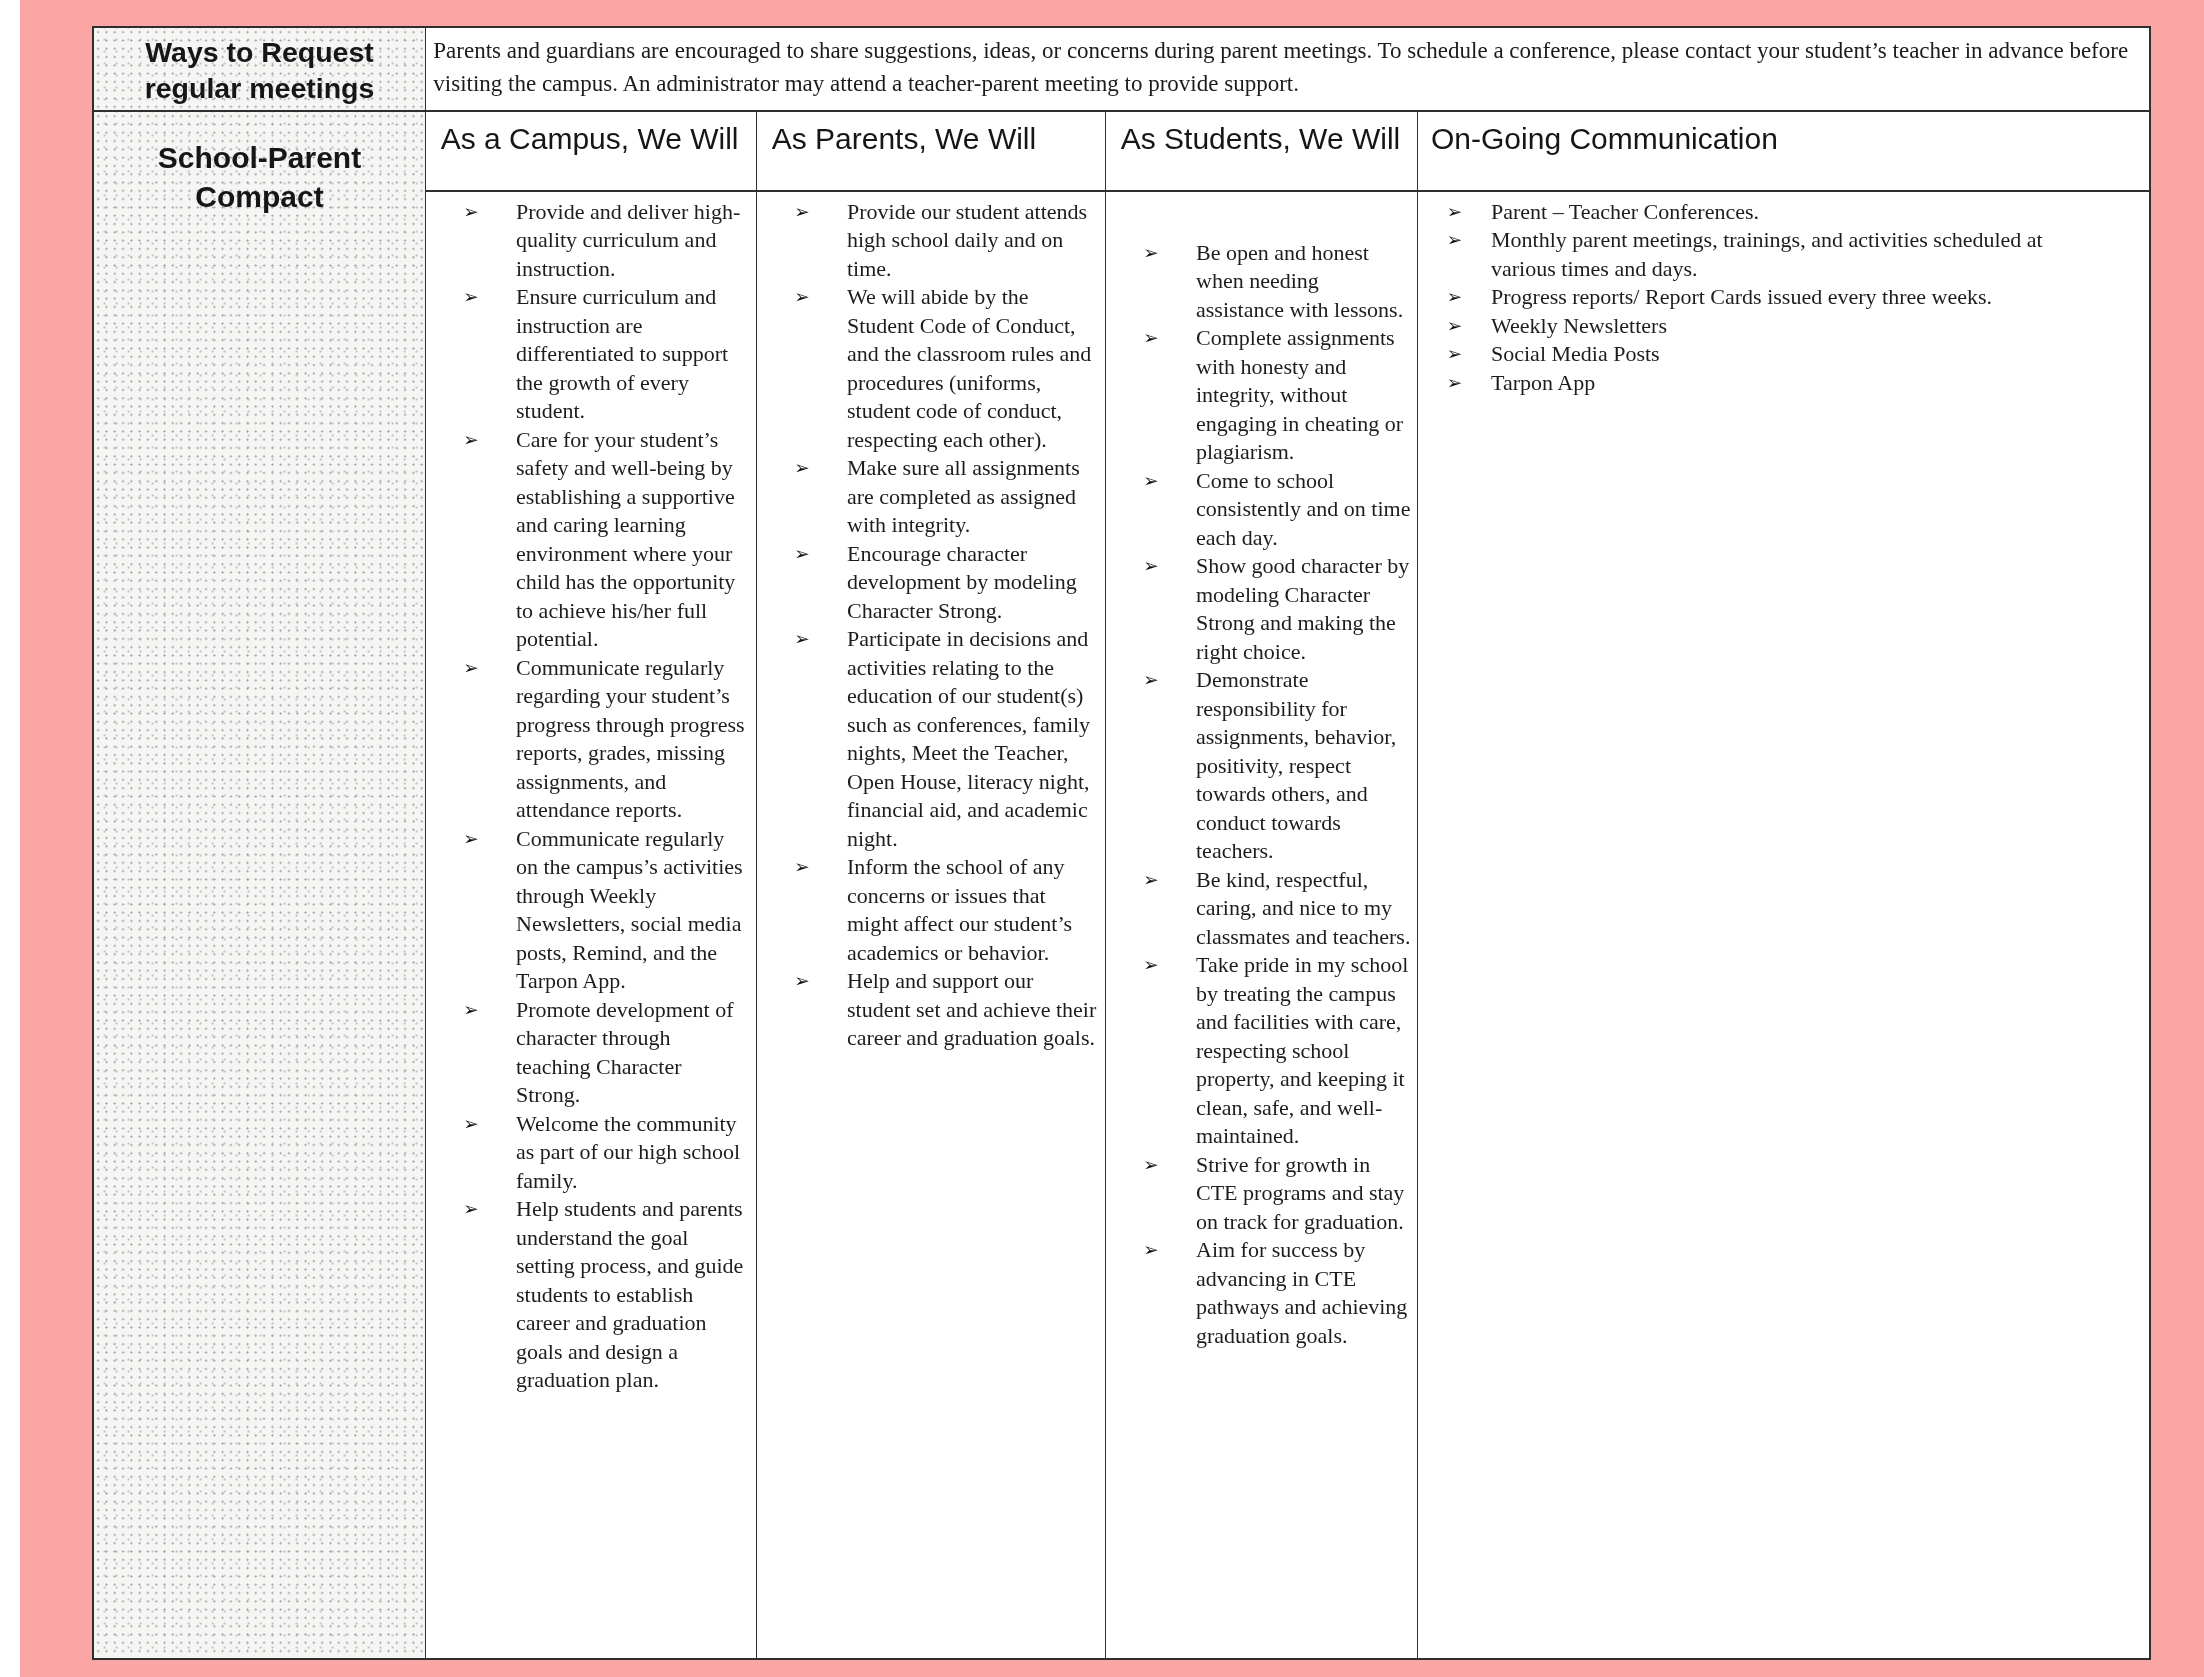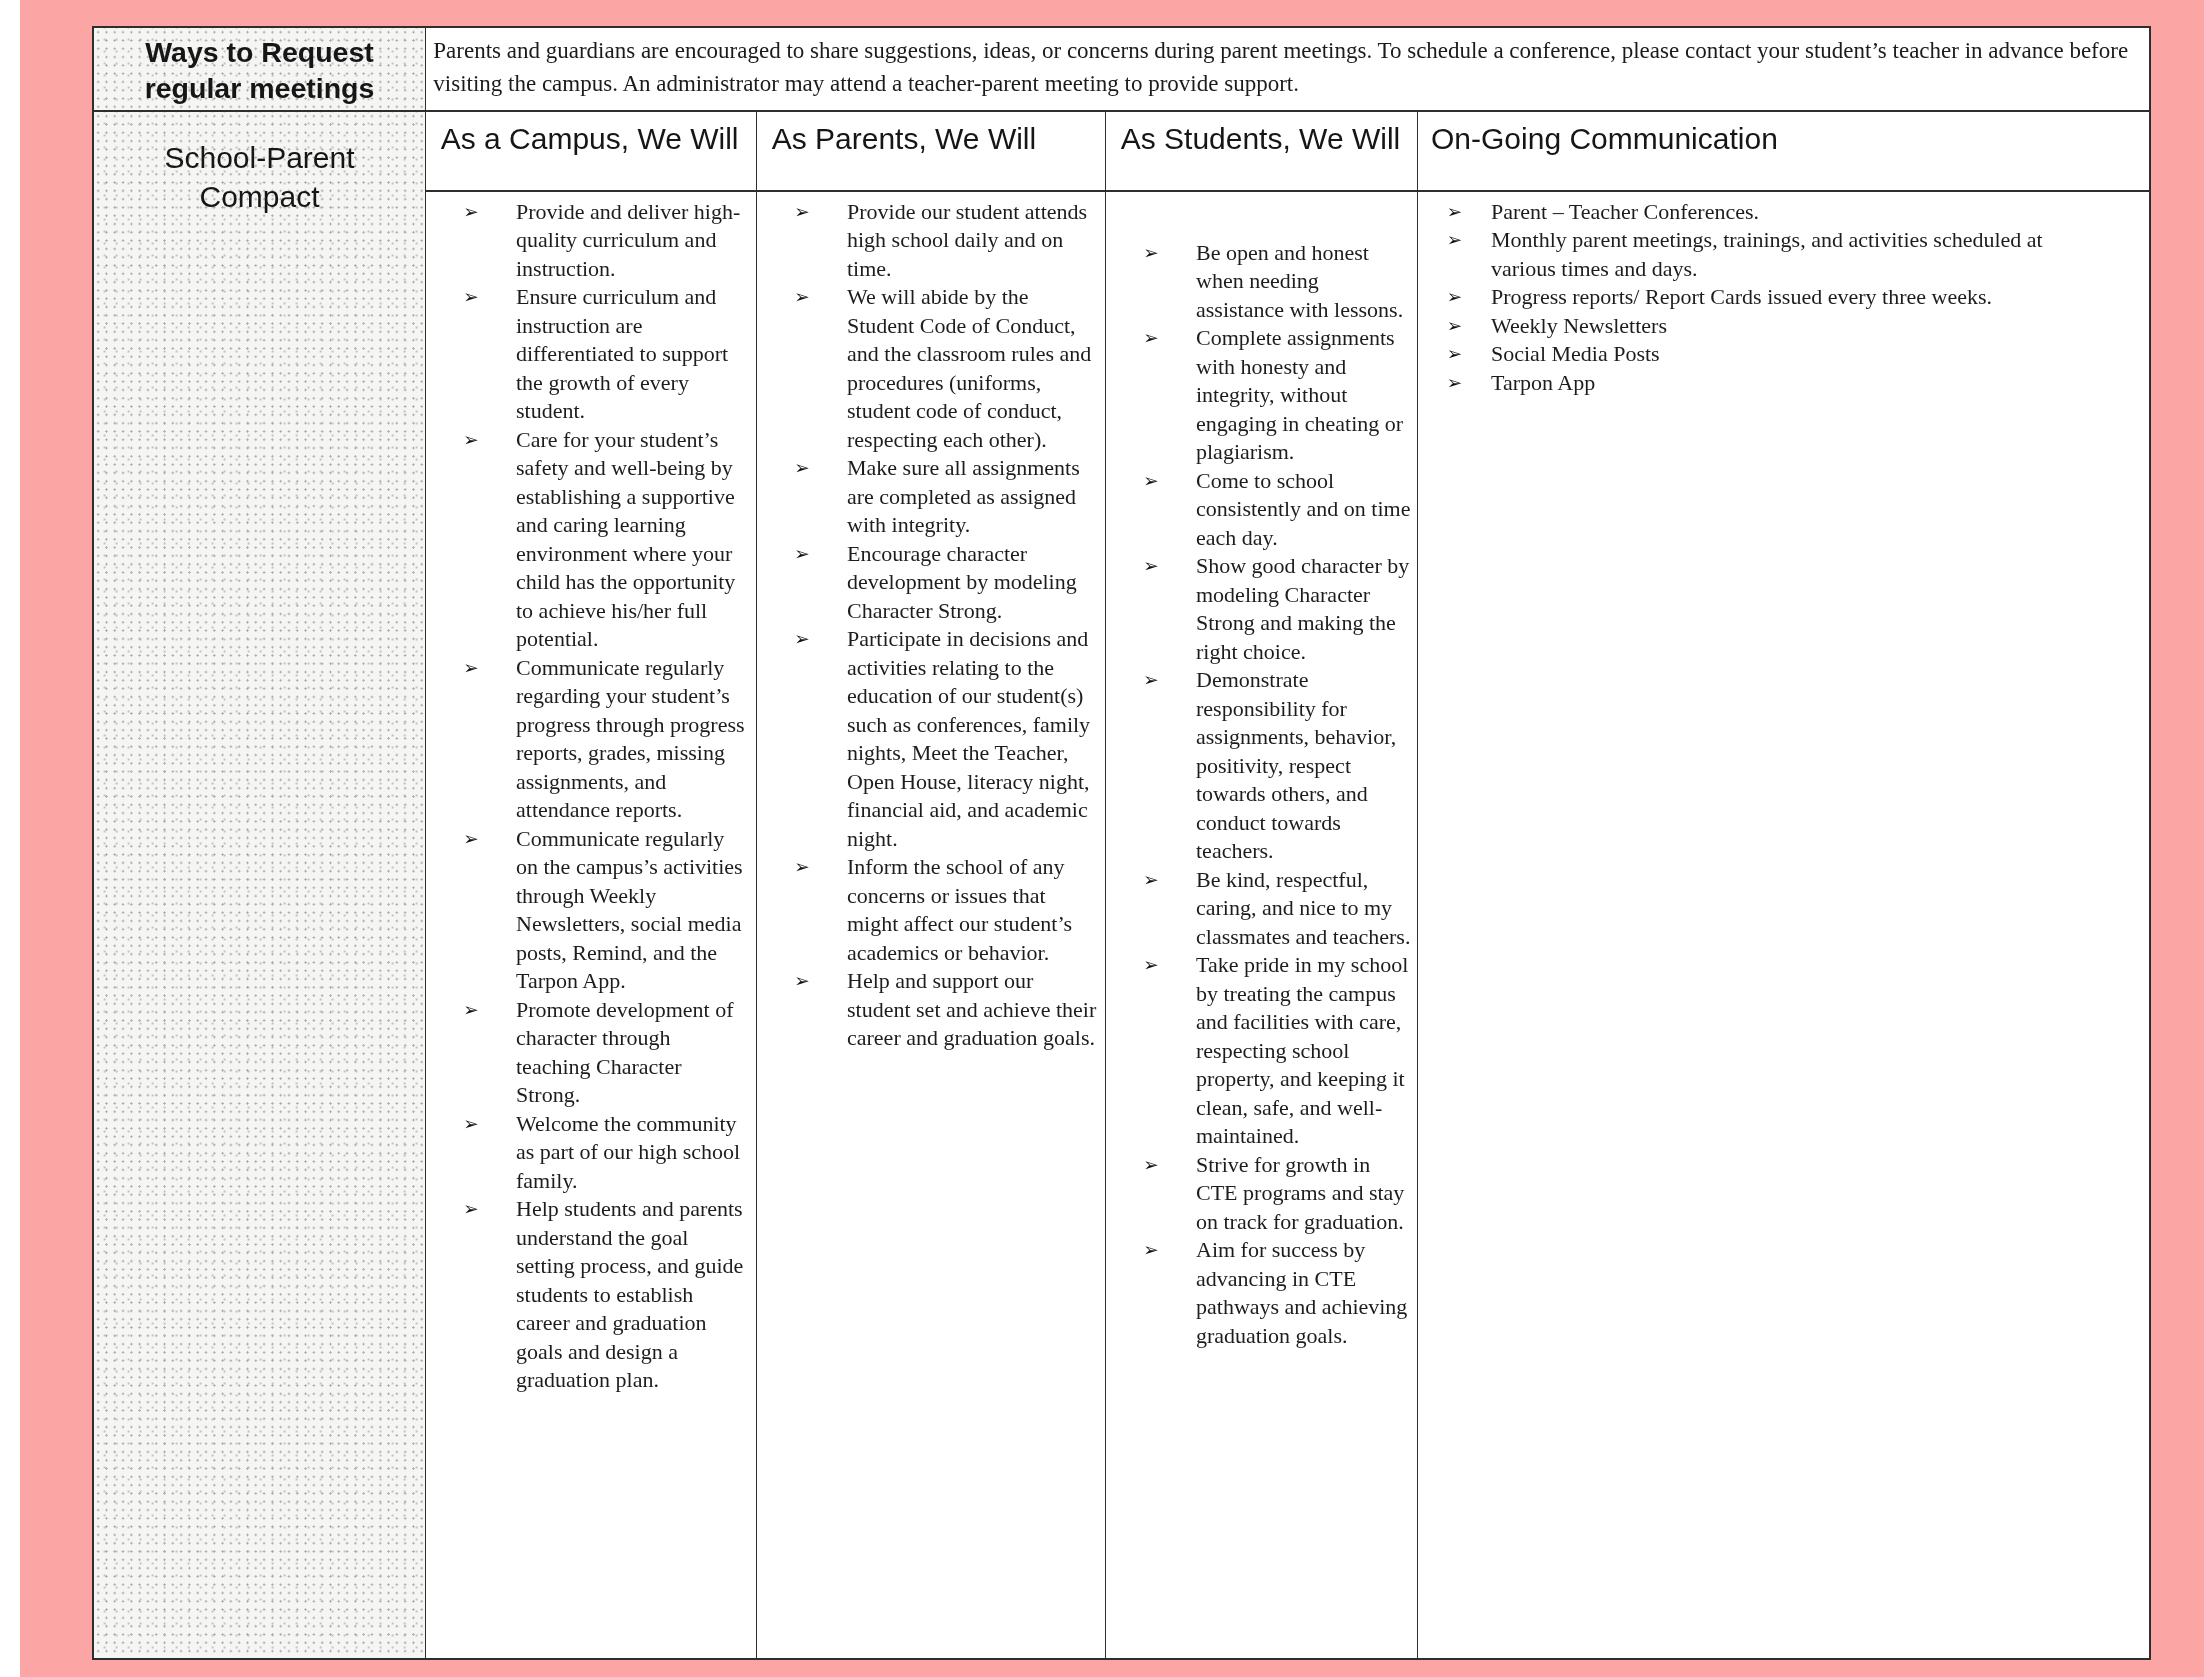--- a/index.html
+++ b/index.html
@@ -56,21 +56,21 @@
     color: #1b1b1b;
   }
 
   
   .row-main { display: flex; flex: 1; min-height: 0; }
 
   .compact-cell {
     flex: 0 0 332px;
     border-right: 1.8px solid #2e2e2e;
     font-family: "Liberation Sans", sans-serif;
-    font-weight: normal;
+    font-weight: bold;
     font-size: 30px; line-height: 39px;
     text-align: center;
     padding: 26px 48px 0 48px;
     color: #161616;
   }
 
   .col { display: flex; flex-direction: column; min-width: 0; }
   .col-campus        { flex: 0 0 331px; border-right: 1.8px solid #2e2e2e; }
   .col-parents       { flex: 0 0 349px; border-right: 1.8px solid #2e2e2e; }
   .col-students      { flex: 0 0 312px; border-right: 1.8px solid #2e2e2e; gap: 41px; }

